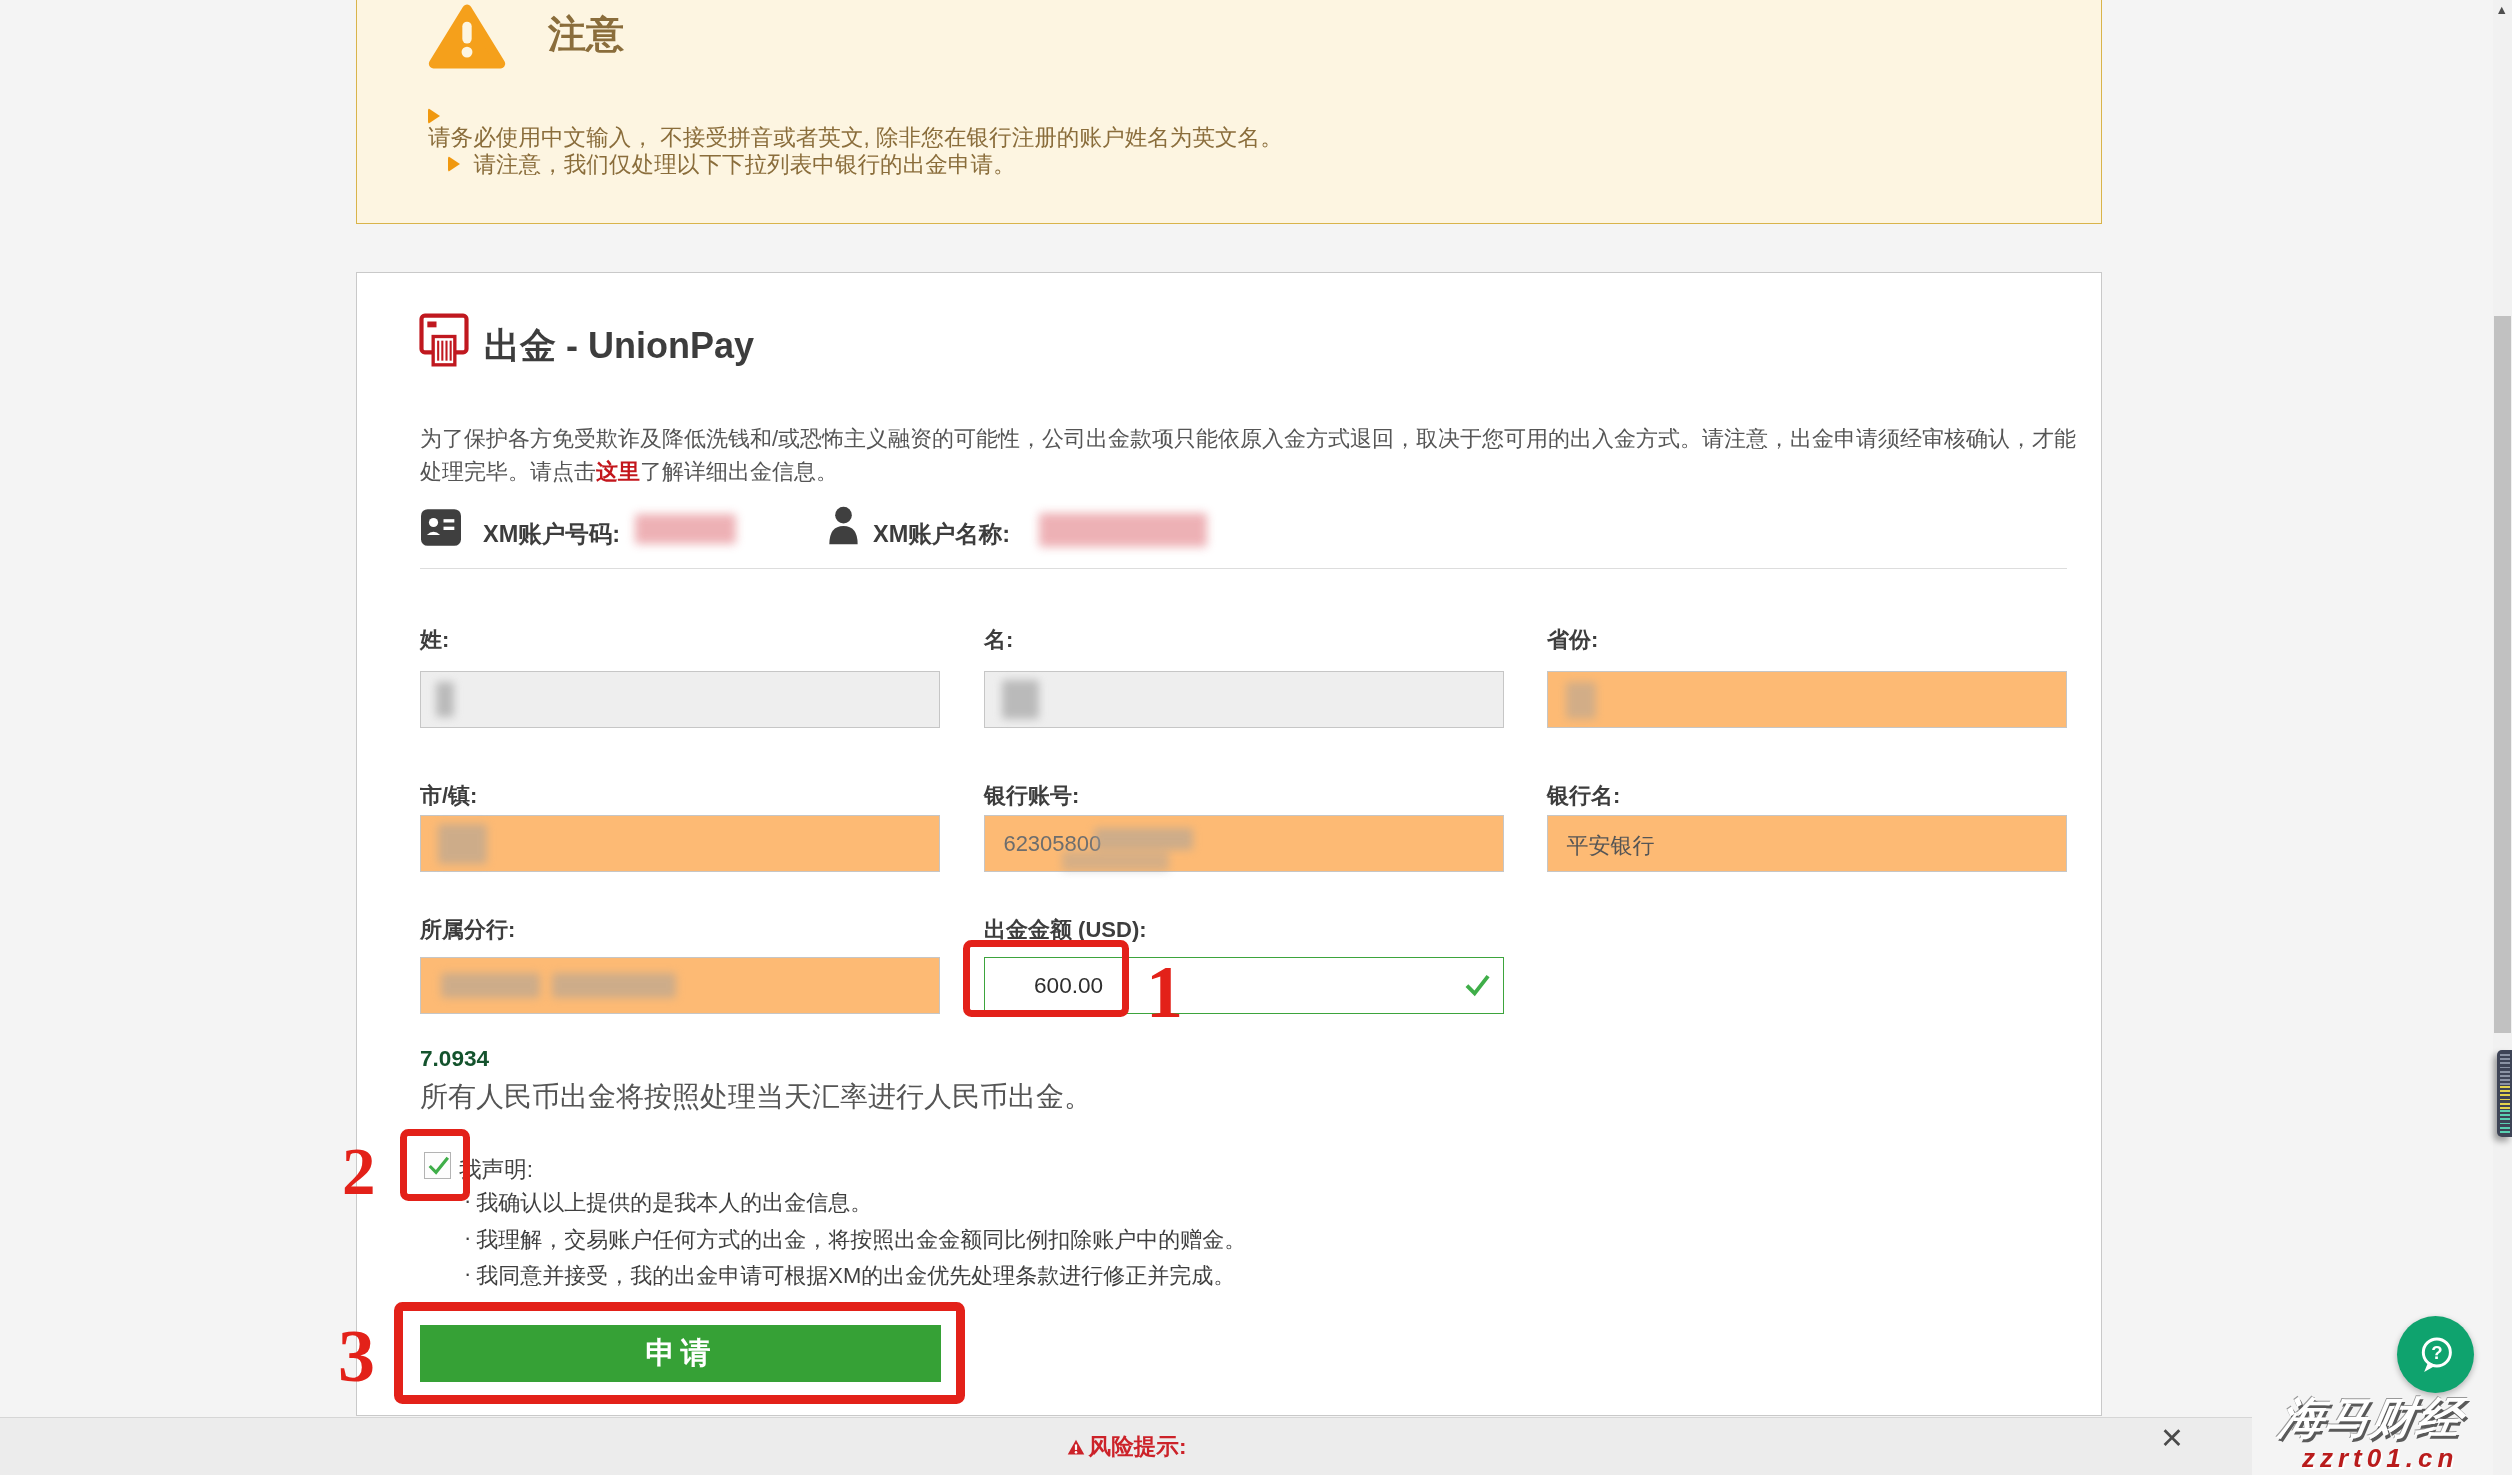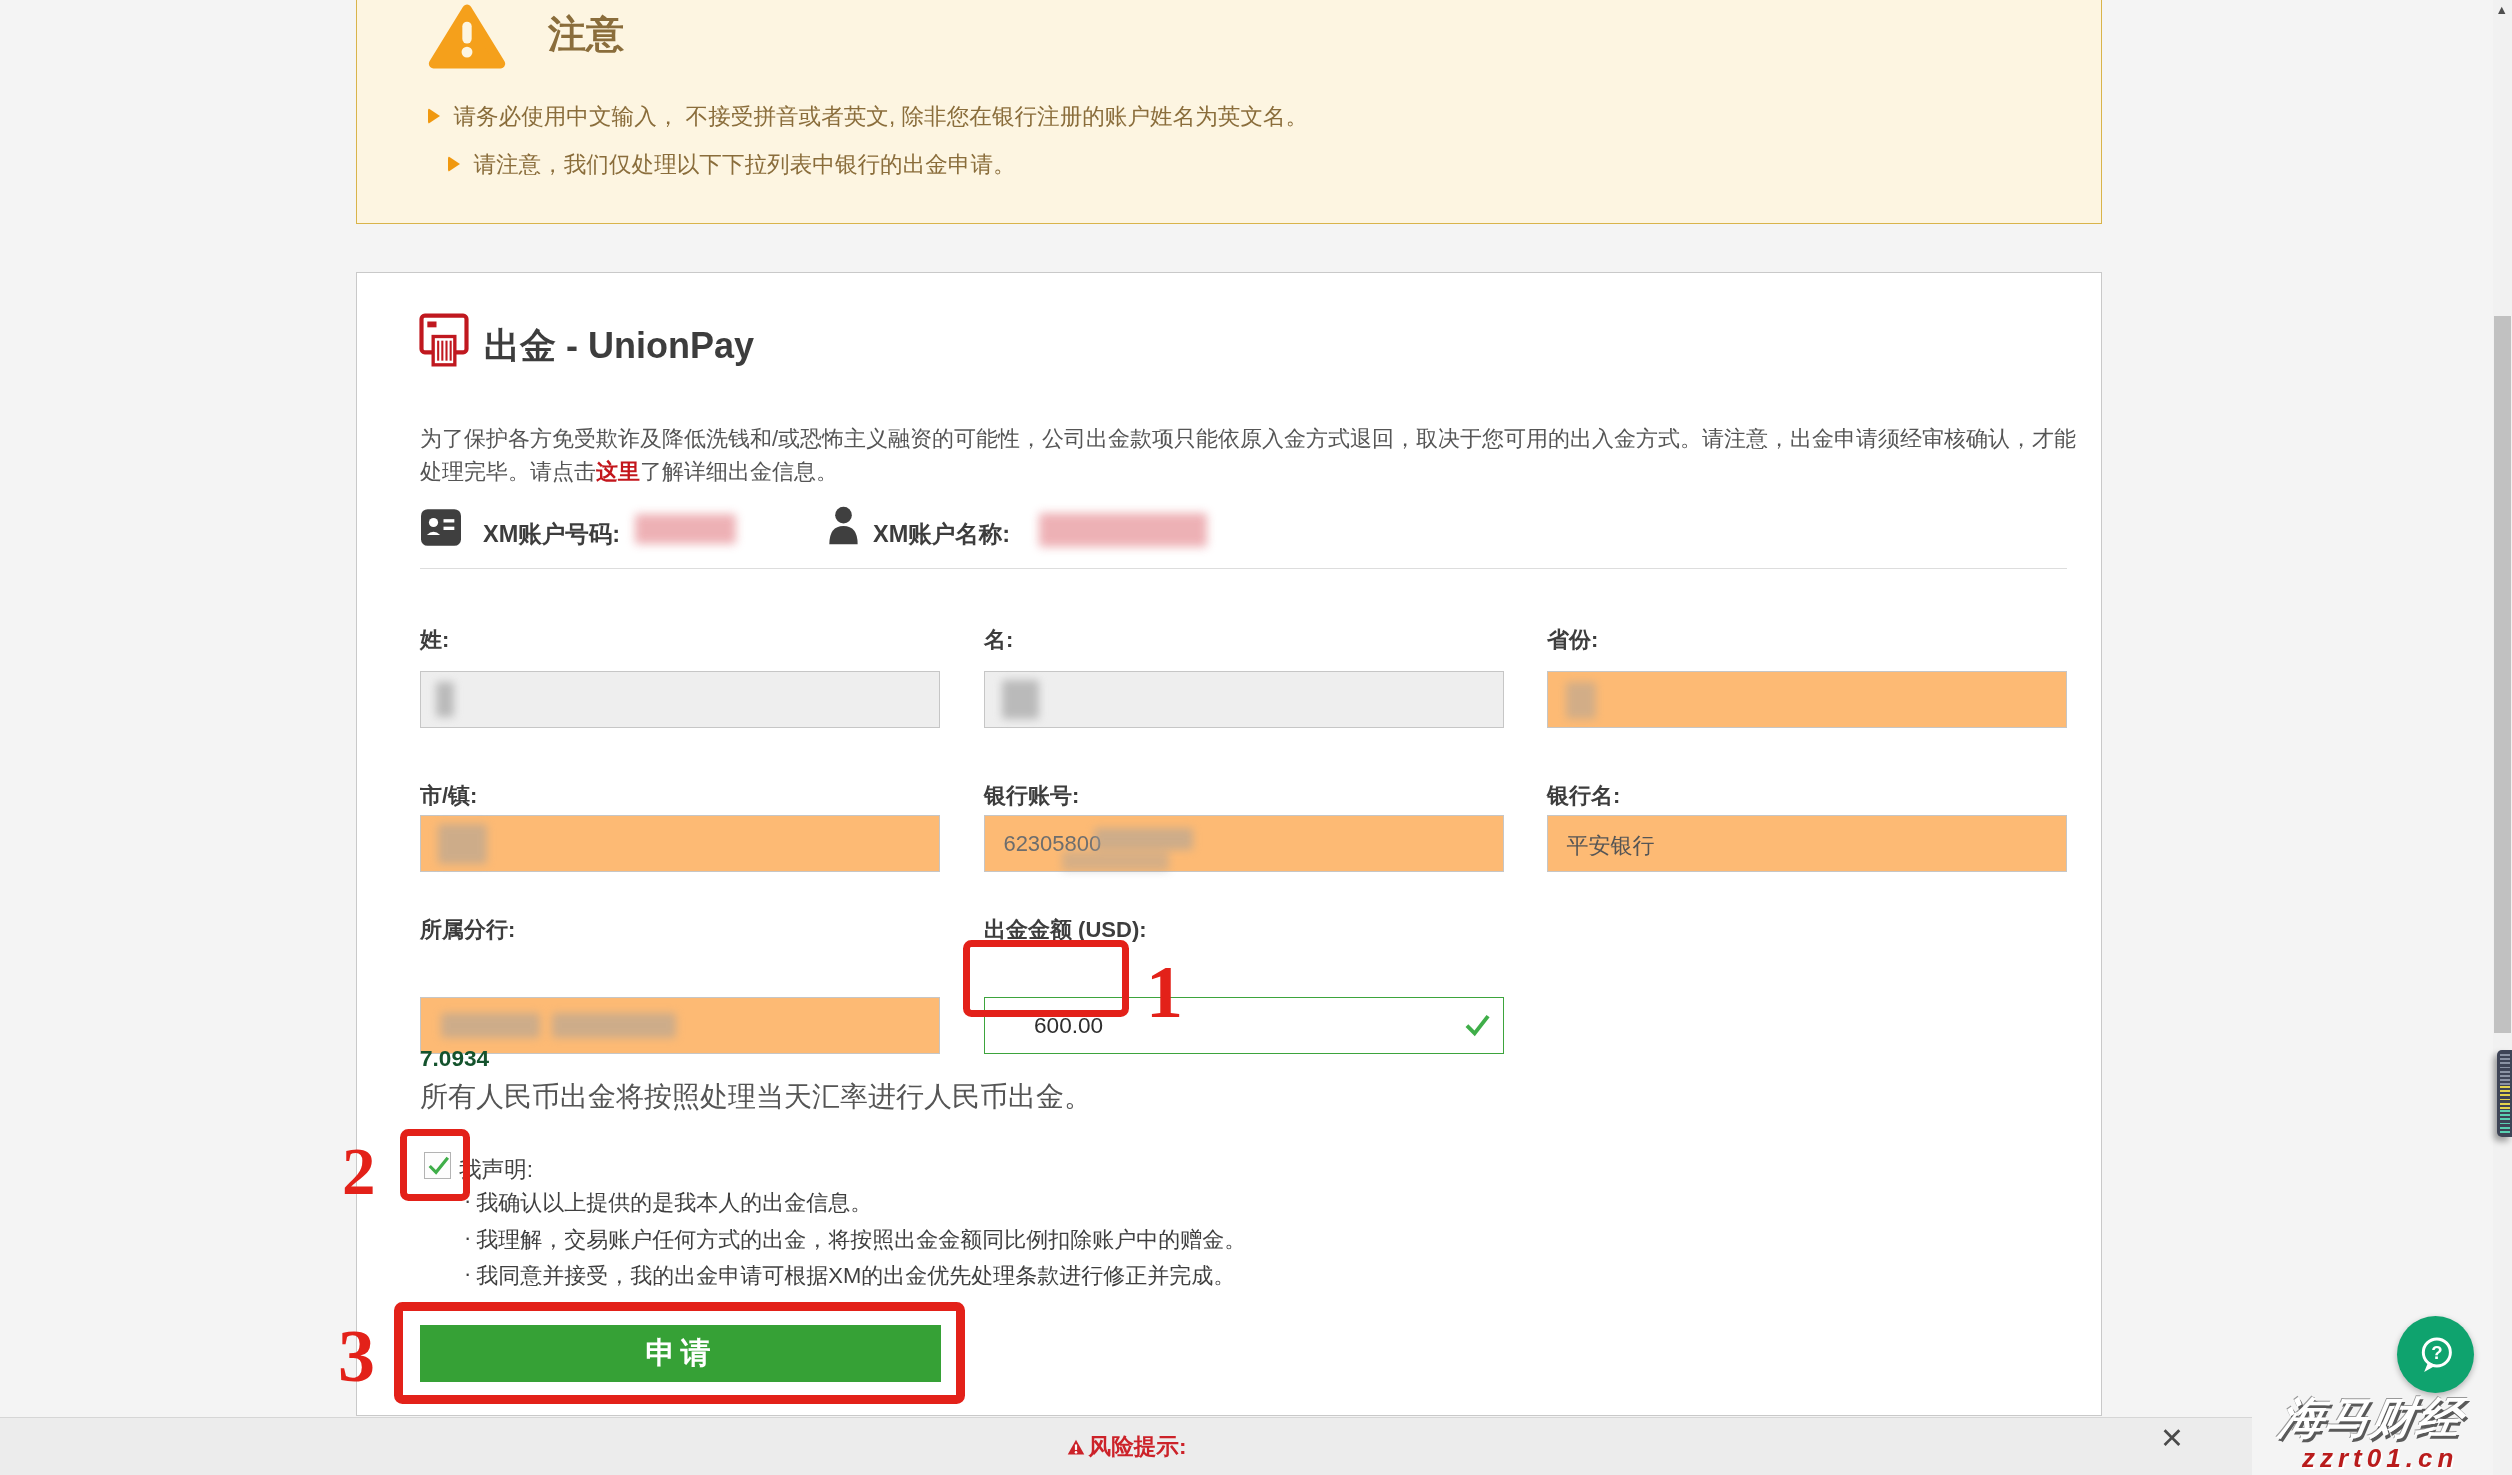--- a/index.html
+++ b/index.html
@@ -12,21 +12,21 @@
   .abs{position:absolute;}
 
   
   .notice{
     left:356px;top:-6.7px;width:1746px;height:231px;
     background:#fdf5e1;border:0.8px solid #d9b44a;box-sizing:border-box;
   }
   .notice-heading{left:191px;top:15px;font-size:38px;font-weight:bold;color:#8a6d3b;}
   .warn-tri{left:69px;top:8.4px;}
   .notice-bullet{display:flex;align-items:flex-start;color:#8a6d3b;font-size:22.6px;line-height:28.5px;}
-  .nb1{left:71px;top:109px;width:1592px;}
+  .nb1{left:71px;top:109px;width:1592px;flex-direction:column;}
   .nb2{left:71px;top:157px;width:1592px;margin-left:20px;}
   .nb-marker{width:0;height:0;border-left:12.6px solid #f0980f;border-top:8.4px solid transparent;
     border-bottom:8.4px solid transparent;border-radius:2.5px;margin:5px 13.4px 0 0;flex:none;}
 
   
   .card{
     left:356px;top:272px;width:1746px;height:1144px;
     background:#fff;border:0.8px solid #c9c9c9;box-sizing:border-box;
   }
   .card-title{left:127px;top:49px;font-size:36px;font-weight:bold;color:#3d3d3d;}
@@ -42,21 +42,21 @@
   .redact-pink{background:#eba4a9;filter:blur(5px);opacity:.85;border-radius:2.5px;}
   .redact-gray{background:#9f9f9f;filter:blur(4.2px);opacity:.65;border-radius:2.5px;}
   .pink1{left:278px;top:241px;width:101px;height:30px;}
   .pink2{left:682px;top:240px;width:168px;height:34px;}
   .divider{left:63px;top:295px;width:1647px;height:0.8px;background:#ddd;}
 
   
   .f-label{font-size:22px;font-weight:bold;color:#3d3d3d;}
   .col1{left:63px;}  .col2{left:627px;}  .col3{left:1190px;}
   .lr1{top:352px;}   .lr2{top:508px;}    .lr3{top:642px;}
-  .ir1{top:398px;}   .ir2{top:542px;}    .ir3{top:684px;margin-top:40px;}
+  .ir1{top:398px;}   .ir2{top:542px;}    .ir3{top:684px;}
   .field{
     width:520px;height:57px;box-sizing:border-box;
     border:0.8px solid #c6c6c6;background:#eeeeee;position:absolute;
     font-size:22px;color:#555;
   }
   .field.lighter{background:#fdba74;}
   .field-text{position:absolute;left:18.4px;top:15px;}
   .amount-field{border:0.8px solid #3da43d;background:#fff;}
   .amount-text{position:absolute;left:49px;top:15px;font-size:22.6px;color:#2e2e2e;}
   .valid-check{position:absolute;right:13.4px;top:15px;}

